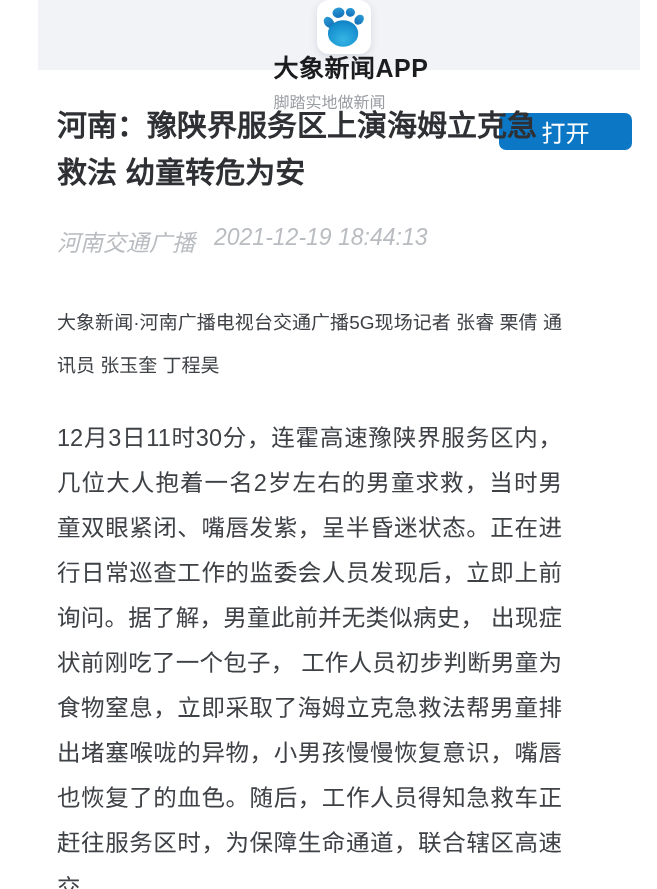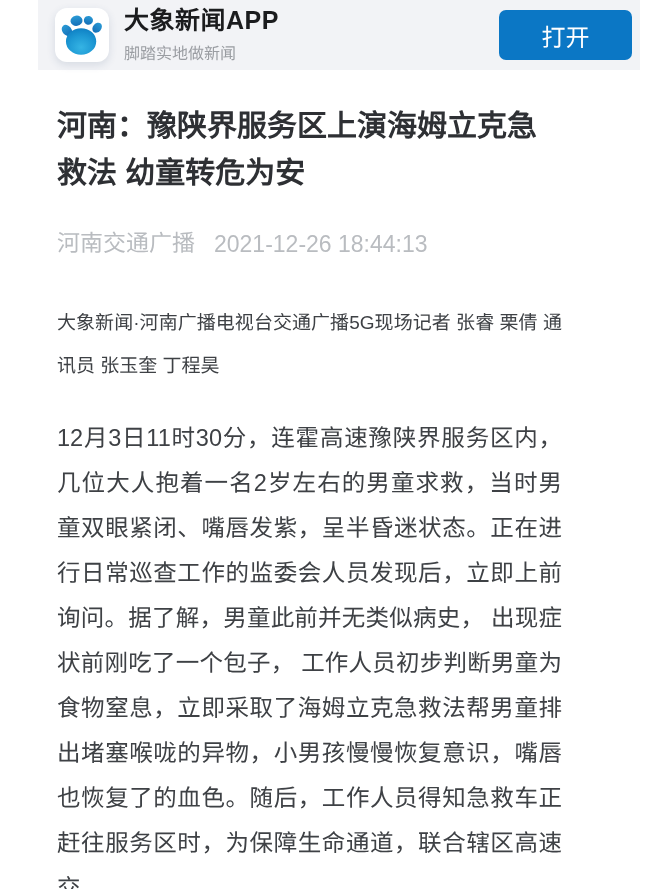--- a/index.html
+++ b/index.html
@@ -22,20 +22,21 @@
     position: absolute;
     left: 38px;
     top: 0;
     width: 602px;
     height: 70px;
     background: #f2f3f6;
     display: flex;
     align-items: center;
     box-sizing: border-box;
     padding: 0 8px 0 17px;
+    flex-direction: column;
   }
   .logo-box {
     flex: 0 0 auto;
     width: 54px;
     height: 54px;
     background: #ffffff;
     border-radius: 12px;
     box-shadow: 0 3px 8px rgba(40, 70, 110, 0.14);
     display: flex;
     align-items: center;
@@ -82,21 +83,22 @@
     font-size: 30px;
     line-height: 47px;
     font-weight: 700;
     color: #2e3034;
   }
   .meta {
     margin-top: 28px;
     font-size: 23px;
     color: #b9bcc0;
     display: flex;
-    align-items: flex-end;
+    align-items: flex-start;
+    font-style: italic;
   }
   .meta .timestamp { margin-left: 19px; }
   .byline {
     margin: 43px 0 0 0;
     font-size: 19px;
     line-height: 43px;
     color: #3e4145;
     text-align: justify;
   }
   .body-text {
@@ -138,21 +140,21 @@
       <div class="app-tagline">脚踏实地做新闻</div>
     </div>
     <button class="open-btn">打开</button>
   </div>
 
   <div class="article">
     <h1>河南：豫陕界服务区上演海姆立克急救法 幼童转危为安</h1>
 
     <div class="meta">
       <span class="source">河南交通广播</span>
-      <span class="timestamp">2021-12-26 18:44:13</span>
+      <span class="timestamp">2021-12-19 18:44:13</span>
     </div>
 
     <p class="byline">大象新闻·河南广播电视台交通广播5G现场记者 张睿 栗倩 通讯员 张玉奎 丁程昊</p>
 
     <p class="body-text">12月3日11时30分，连霍高速豫陕界服务区内，几位大人抱着一名2岁左右的男童求救，当时男童双眼紧闭、嘴唇发紫，呈半昏迷状态。正在进行日常巡查工作的监委会人员发现后，立即上前询问。据了解，男童此前并无类似病史， 出现症状前刚吃了一个包子， 工作人员初步判断男童为食物窒息，立即采取了海姆立克急救法帮男童排出堵塞喉咙的异物，小男孩慢慢恢复意识，嘴唇也恢复了的血色。随后，工作人员得知急救车正赶往服务区时，为保障生命通道，联合辖区高速交</p>
   </div>
 
 </div>
 
 </body></html>

